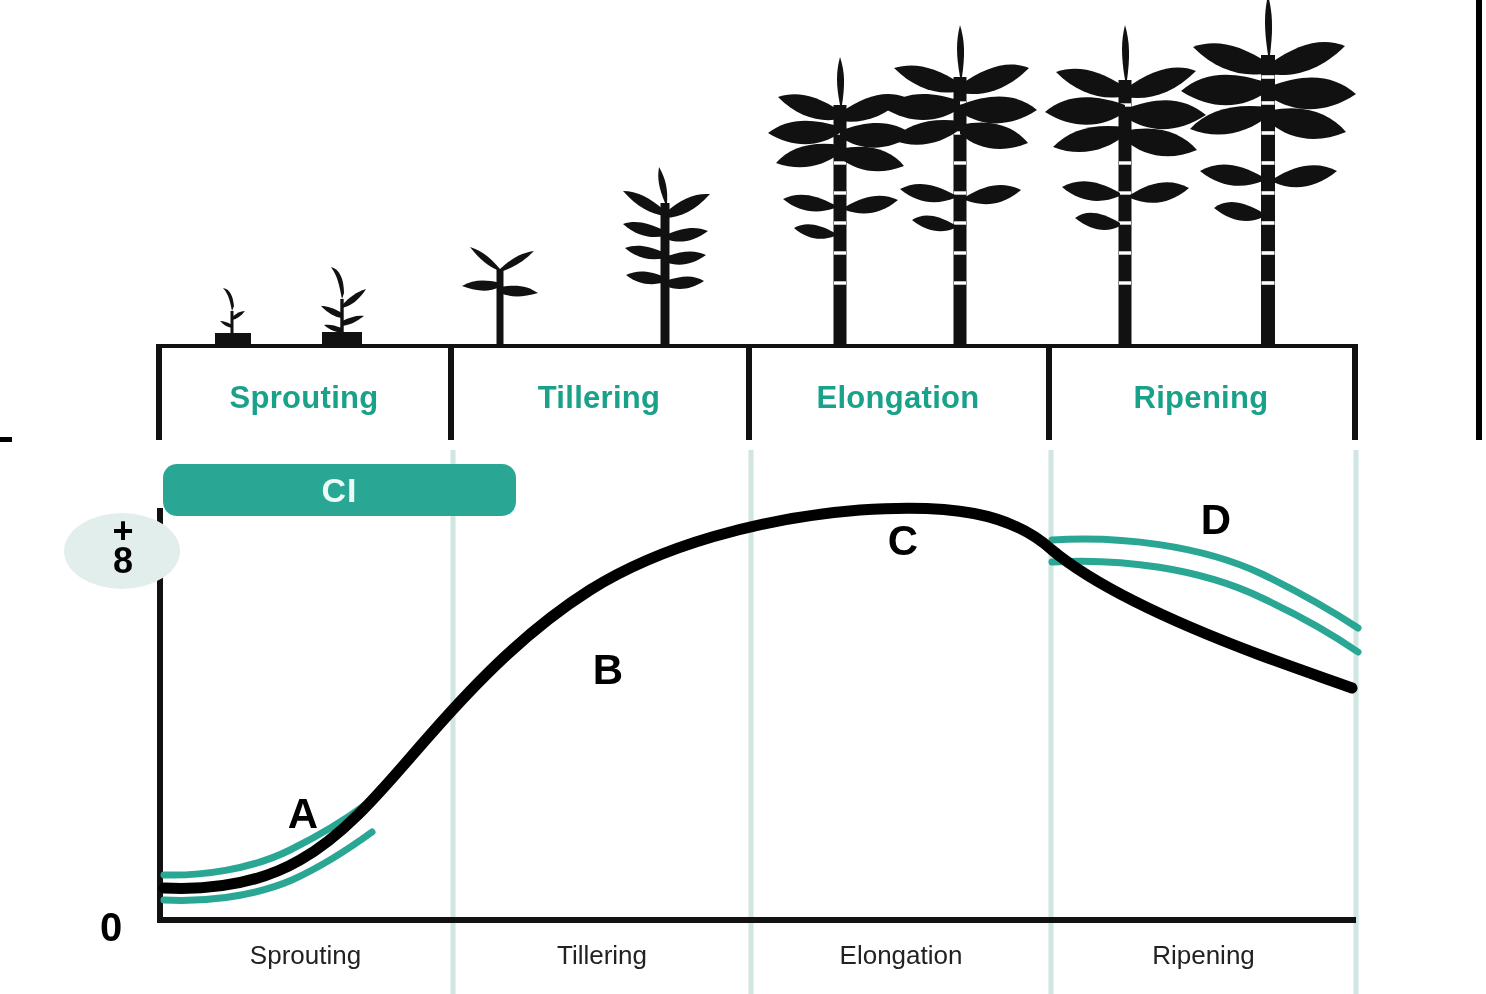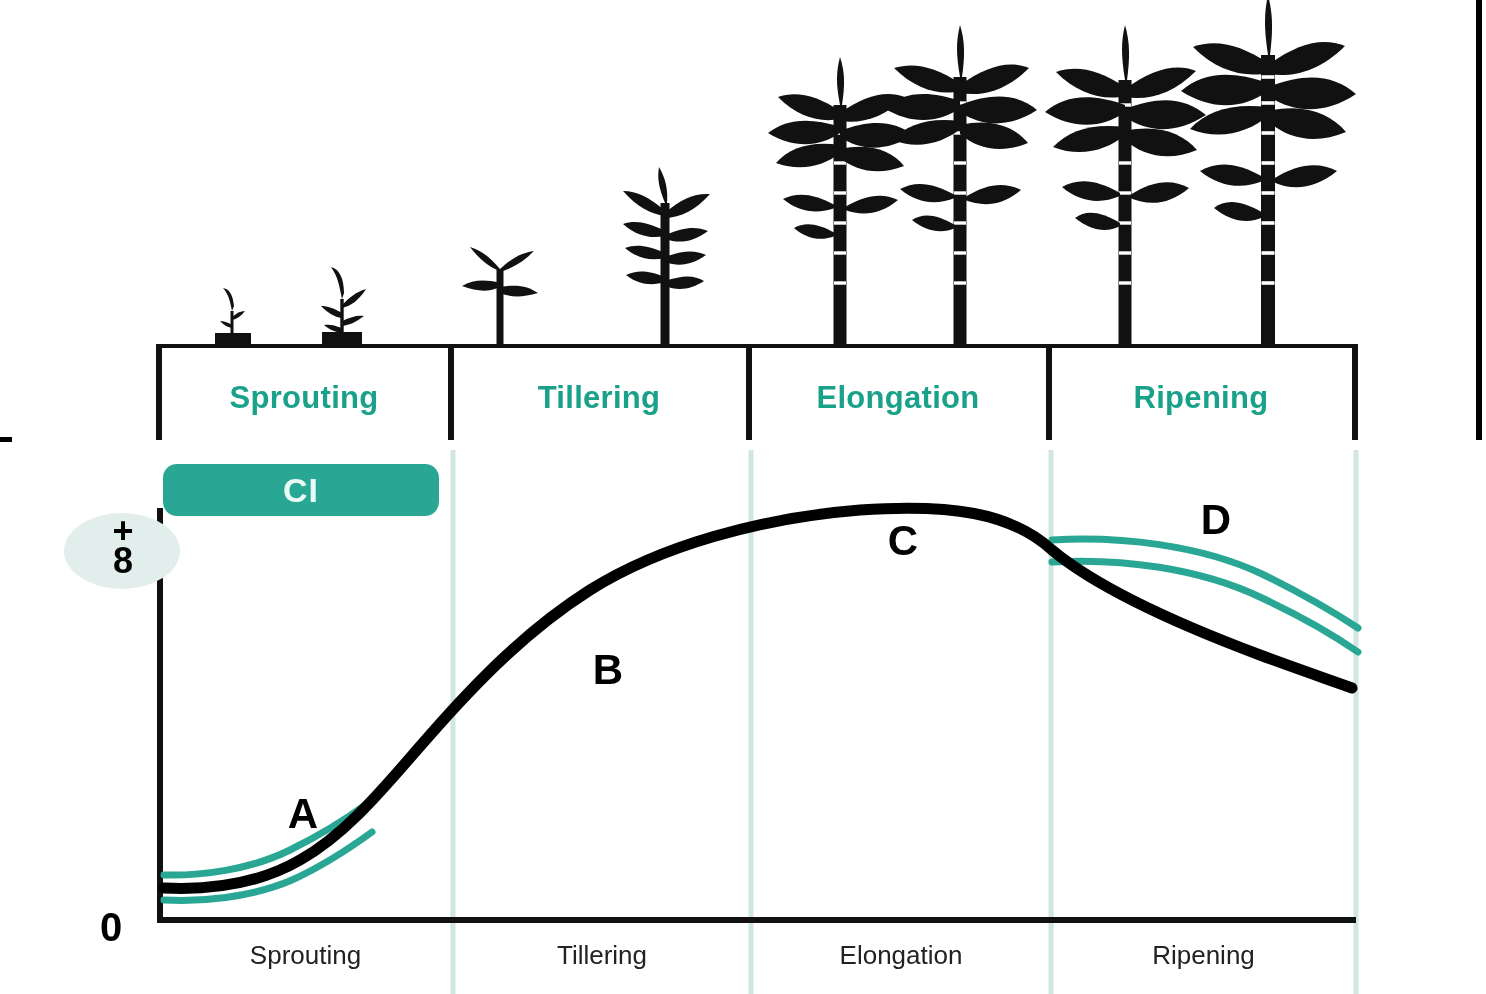--- a/index.html
+++ b/index.html
@@ -21,21 +21,21 @@
   
   #stage-labels{position:absolute;left:158px;top:380px;width:1200px;height:60px;}
   .stage-label{position:absolute;top:0;text-align:center;color:#1aa189;
       font-size:31px;font-weight:bold;letter-spacing:.3px;
       font-family:"Liberation Sans",sans-serif;}
   #plants{position:absolute;left:0;top:0;width:1486px;height:348px;}
 
   
   #chart-panel{position:absolute;left:0;top:450px;width:1486px;height:544px;background:#fff;}
 
-  #ci-pill{position:absolute;left:163px;top:14px;width:276px;height:52px;
+  #ci-pill{position:absolute;left:163px;top:14px;width:353px;height:52px;
       background:#2aa794;border-radius:14px;
       display:flex;align-items:center;justify-content:center;}
   #ci-pill-label{color:#eafaf6;font-size:34px;font-weight:bold;letter-spacing:1px;}
 
   #y-badge{position:absolute;left:64px;top:63px;width:116px;height:76px;
       background:#e2eeec;border-radius:50%;}
   #y-axis-label{position:absolute;left:95px;top:66px;width:56px;
       text-align:center;color:#000;font-size:36px;font-weight:bold;
       line-height:0.82;white-space:pre-line;}
 

